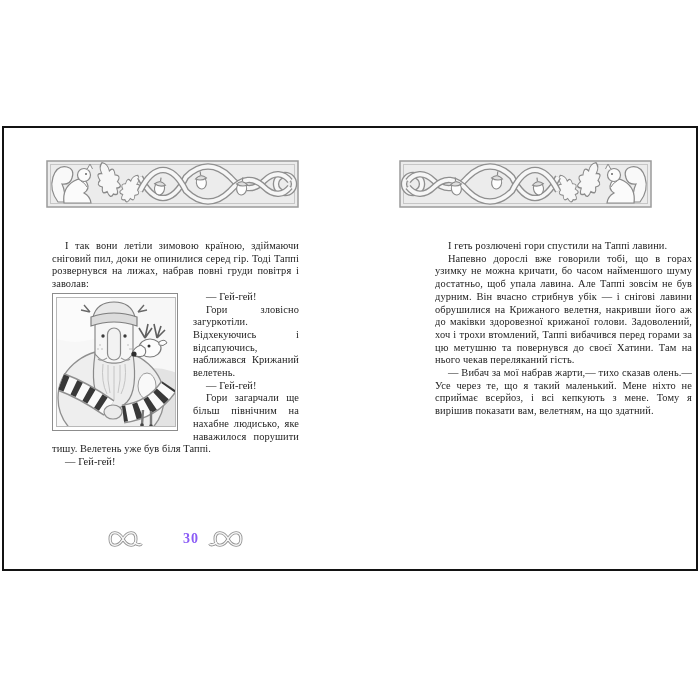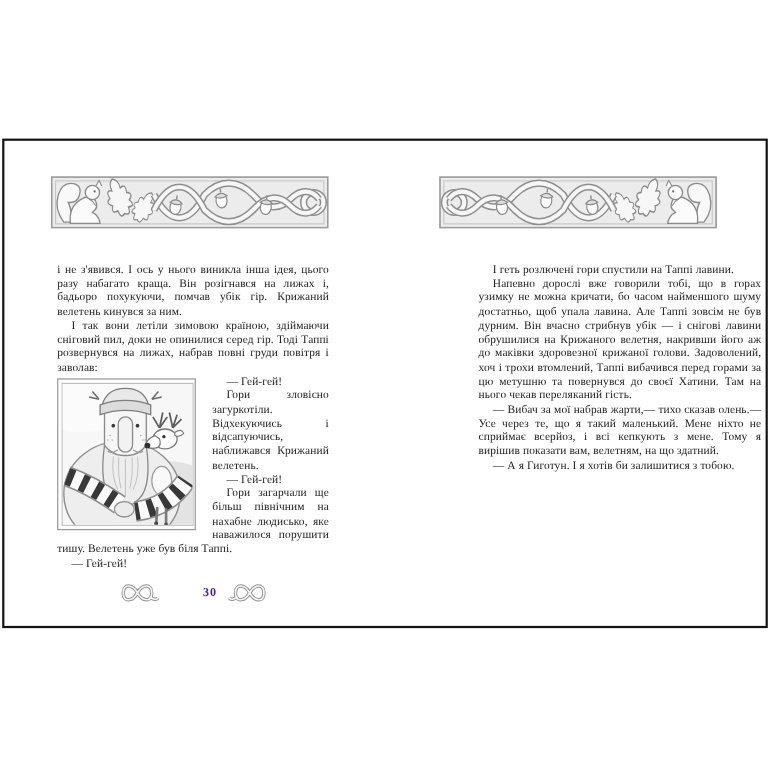--- a/index.html
+++ b/index.html
@@ -29,21 +29,21 @@
     float:left; width:118px; margin:2px 15px 3px 0;
     border:1px solid #8c8c8c; background:#ffffff; padding:3px;
   }
   .illus svg { display:block; width:118px; height:128px; border:1px solid #b8b8b8; }
 
   .footer {
     position:absolute; left:52px; top:527px; width:247px;
     display:flex; align-items:center; justify-content:center; gap:9px;
   }
   .page-number {
-    font-weight:700; font-size:11px; color:#4c1d95; letter-spacing:1px;
+    font-weight:700; font-size:14px; color:#8b5cf6; letter-spacing:1px;
     font-family:"Liberation Serif","DejaVu Serif",serif;
     margin-left:31px;
   }
   .knot svg { display:block; width:40px; height:24px; }
   .mirror { transform:scaleX(-1); }
 </style>
 </head>
 <body>
 
 <div class="canvas">
@@ -90,21 +90,20 @@
     </svg>
   </div>
 
   <div class="orn orn-right">
     <svg viewBox="0 0 253 48">
       <use href="#orn-band" transform="translate(253,0) scale(-1,1)"></use>
     </svg>
   </div>
 
   <div class="page-text left-text">
-    <p>і не з'явився. І ось у нього виникла інша ідея, цього разу набагато краща. Він розігнався на лижах і, бадьоро похукуючи, помчав убік гір. Крижаний велетень кинувся за ним.</p>
     <p class="indent">І так вони летіли зимовою країною, здіймаючи сніговий пил, доки не опинилися серед гір. Тоді Таппі розвернувся на лижах, набрав повні груди повітря і заволав:</p>
 
     <div class="illus">
       <svg viewBox="0 0 118 128">
         <rect width="118" height="128" fill="#f7f7f7"></rect>
         <ellipse cx="95" cy="112" rx="52" ry="42" fill="#e3e3e3"></ellipse>
         <ellipse cx="18" cy="16" rx="42" ry="28" fill="#fbfbfb"></ellipse>
 
         <ellipse cx="54" cy="100" rx="53" ry="48" fill="#eeeeee" stroke="#8f8f8f" stroke-width="1.3"></ellipse>
 
@@ -162,21 +161,20 @@
     <p class="indent">Гори зловісно загуркотіли. Відхекуючись і відсапуючись, наближався Крижаний велетень.</p>
     <p class="indent">— Гей-гей!</p>
     <p class="indent">Гори загарчали ще більш північним на нахабне людисько, яке наважилося порушити тишу. Велетень уже був біля Таппі.</p>
     <p class="indent">— Гей-гей!</p>
   </div>
 
   <div class="page-text right-text">
     <p class="indent">І геть розлючені гори спустили на Таппі лавини.</p>
     <p class="indent">Напевно дорослі вже говорили тобі, що в горах узимку не можна кричати, бо часом найменшого шуму достатньо, щоб упала лавина. Але Таппі зовсім не був дурним. Він вчасно стрибнув убік — і снігові лавини обрушилися на Крижаного велетня, накривши його аж до маківки здоровезної крижаної голови. Задоволений, хоч і трохи втомлений, Таппі вибачився перед горами за цю метушню та повернувся до своєї Хатини. Там на нього чекав переляканий гість.</p>
     <p class="indent">— Вибач за мої набрав жарти,— тихо сказав олень.— Усе через те, що я такий маленький. Мене ніхто не сприймає всерйоз, і всі кепкують з мене. Тому я вирішив показати вам, велетням, на що здатний.</p>
-    <p class="indent">— А я Гиготун. І я хотів би залишитися з тобою.</p>
   </div>
 
   <div class="footer">
     <span class="knot">
       <svg viewBox="0 0 42 26">
         <g fill="none">
           <path d="M7,13 C7,4 16,4 21,13 C26,22 35,22 35,13 C35,4 26,4 21,13 C16,22 7,22 7,13 Z" stroke="#8f8f8f" stroke-width="3.4"></path>
           <path d="M33,17 q6,4 8,1" stroke="#8f8f8f" stroke-width="3.4"></path>
           <path d="M7,13 C7,4 16,4 21,13 C26,22 35,22 35,13 C35,4 26,4 21,13 C16,22 7,22 7,13 Z" stroke="#f7f7f7" stroke-width="1.6"></path>
           <path d="M33,17 q6,4 8,1" stroke="#f7f7f7" stroke-width="1.6"></path>

